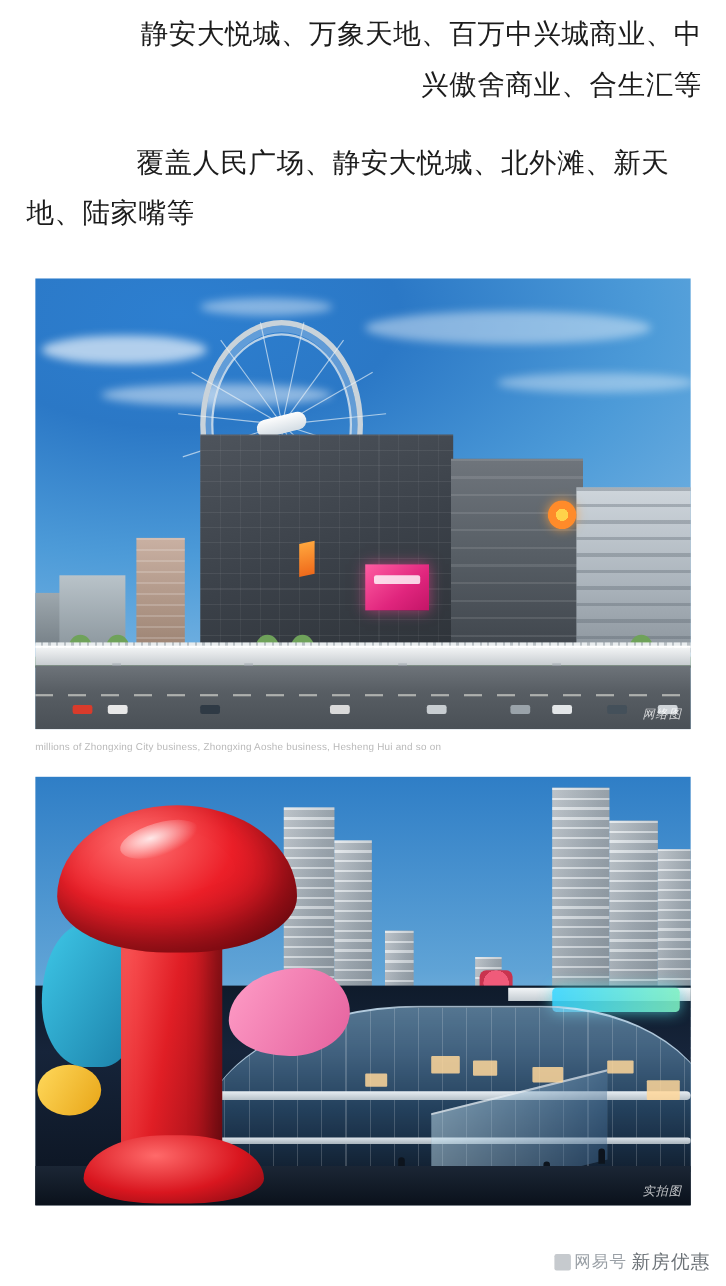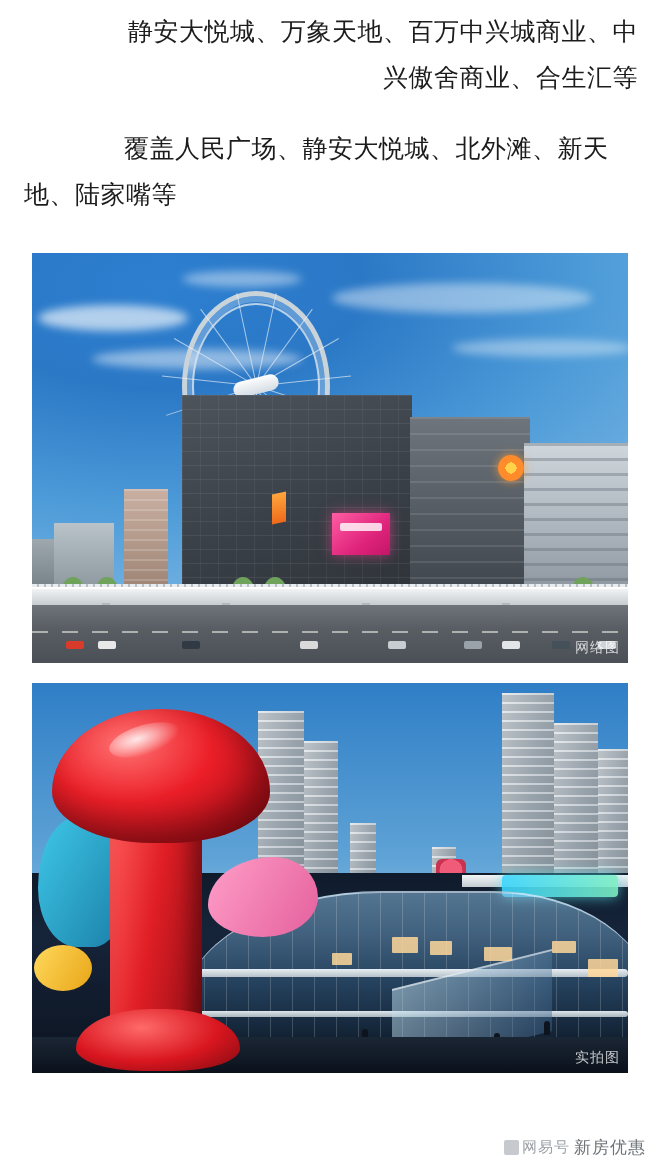--- a/index.html
+++ b/index.html
@@ -53,23 +53,24 @@
     line-height: 13px;
     color: #b9b9b9;
     letter-spacing: 0.2px;
   }
 
   
   .photo-watermark {
     position: absolute;
     right: 8px;
     bottom: 6px;
-    font-size: 14px;
+    font-size: 11px;
     color: rgba(255,255,255,0.75);
     letter-spacing: 1px;
+    font-style: italic;
   }
 
   
   .sky1 {
     position: absolute; inset: 0;
     background:
       radial-gradient(120% 90% at 22% 8%, #2d7fd0 0%, #2b78c6 28%, #4d9bd8 60%, #86bde6 100%);
   }
   .cloud {
     position: absolute;
@@ -493,20 +494,21 @@
     <div class="car" style="left:356px; background:#c8cdd1"></div>
     <div class="car" style="left:432px; background:#9aa3aa"></div>
     <div class="car" style="left:470px; background:#e3e6e8"></div>
     <div class="car" style="left:520px; background:#44505a"></div>
     <div class="car" style="left:566px; background:#cfd4d8"></div>
 
     <div class="photo-watermark">网络图</div>
   </div>
 
   <figcaption class="caption">
+    <div>millions of Zhongxing City business, Zhongxing Aoshe business, Hesheng Hui and so on</div>
   </figcaption>
 </figure>
 
 <figure class="figure" id="figure-2">
   <div class="photo photo-2">
     <div class="sky2"></div>
 
     <div class="tower t1"></div>
     <div class="tower t2"></div>
     <div class="tower t6"></div>

